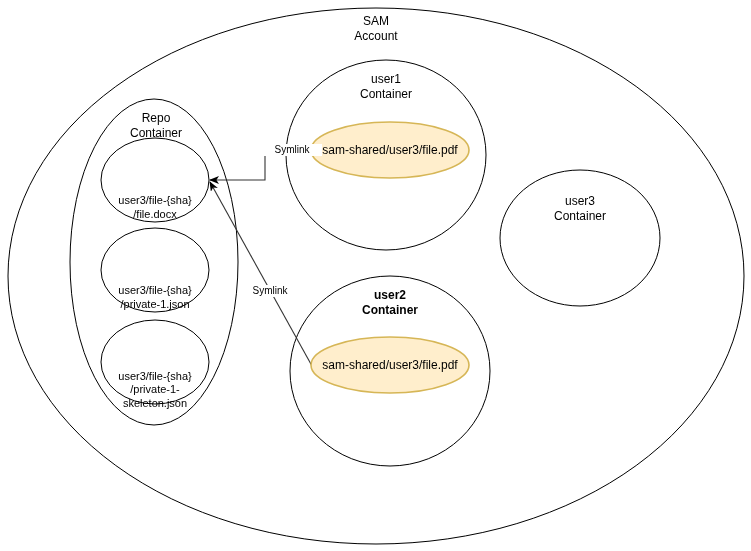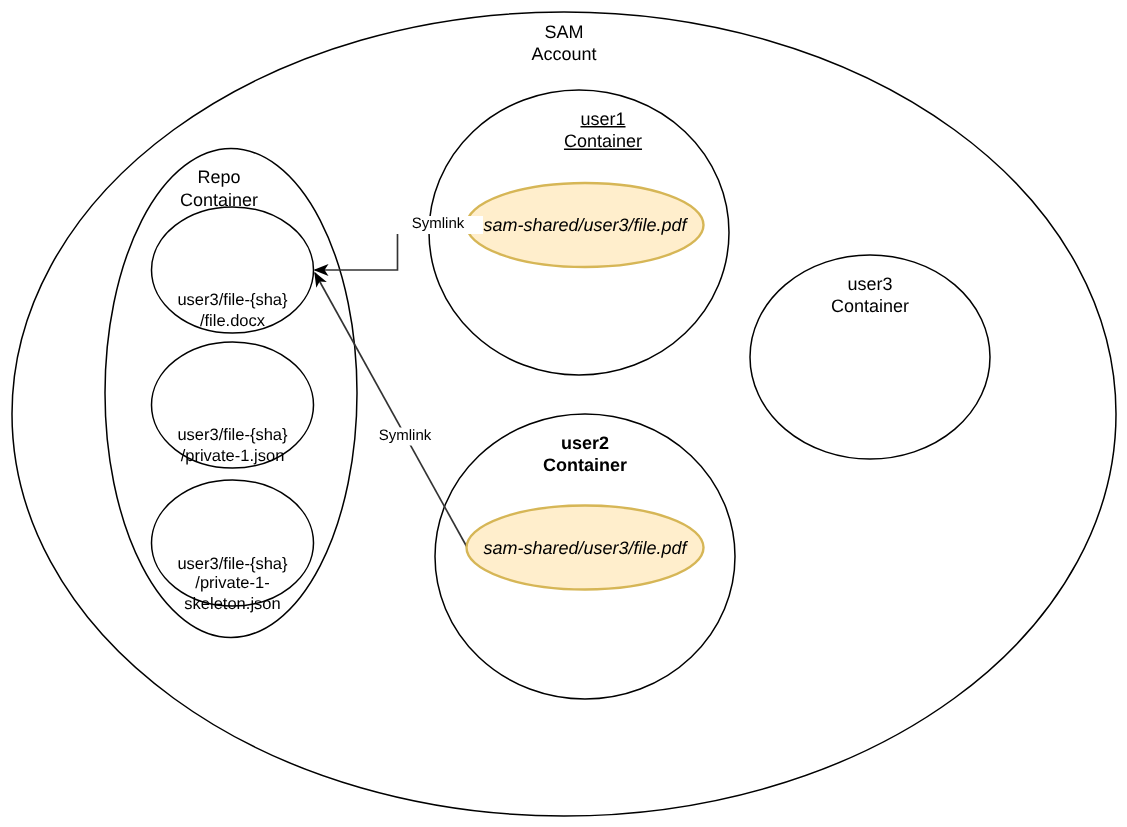--- a/index.html
+++ b/index.html
@@ -4,21 +4,21 @@
 <style>
   html,body{margin:0;padding:0;background:#ffffff;}
   body{width:751px;height:551px;overflow:hidden;
        font-family:"Liberation Sans","DejaVu Sans",sans-serif;color:#000;}
   #canvas{position:relative;width:751px;height:551px;}
   svg#diagram{position:absolute;left:0;top:0;width:751px;height:551px;}
   .lbl{position:absolute;text-align:center;line-height:1.25;
        color:#000;white-space:pre-line;pointer-events:none;}
   .t-title{font-size:12px;}
   .t-node{font-size:11px;margin-top:28px;}
-  .t-pill{font-size:12px;font-style:italic;}
+  .t-pill{font-size:12px;}
   .t-edge{font-size:10px;}
 </style>
 </head>
 <body>
 
 <div id="canvas">
   <svg id="diagram" viewBox="0 0 751 551" xmlns="http://www.w3.org/2000/svg">
     <defs>
       <marker id="arrow" markerWidth="10" markerHeight="10" refX="9" refY="4" orient="auto" markerUnits="userSpaceOnUse">
         <path d="M0,0 L10,4 L0,8 L2.6,4 z" fill="#000"></path>
@@ -41,27 +41,27 @@
         <path d="M 312 366 L 210 182" fill="none" stroke="#333333" stroke-width="1.1" marker-end="url(#arrow)"></path>
       </g>
     <g id="shared-files-layer">
         <ellipse cx="390" cy="150" rx="79" ry="28" fill="#ffeecc" stroke="#d6b656" stroke-width="1.6"></ellipse>
         <ellipse cx="390" cy="365" rx="79" ry="28" fill="#ffeecc" stroke="#d6b656" stroke-width="1.6"></ellipse>
       </g>
   </svg>
   <div id="labels-layer">
       <div class="lbl t-title" style="width: 736px; left: 8px; top: 14px;">SAM
 Account</div>
-      <div class="lbl t-title" style="width: 168px; left: 62px; top: 111px;">Repo
+      <div class="lbl t-title" style="width: 168px; left: 72px; top: 111px;">Repo
 Container</div>
-      <div class="lbl t-title" style="width: 200px; left: 302px; top: 72px; text-decoration: underline;">user1
+      <div class="lbl t-title" style="width: 200px; left: 286px; top: 72px;">user1
 Container</div>
       <div class="lbl t-title" style="width: 200px; left: 290px; top: 288px; font-weight: bold;">user2
 Container</div>
-      <div class="lbl t-title" style="width: 160px; left: 500px; top: 182px;">user3
+      <div class="lbl t-title" style="width: 160px; left: 500px; top: 194px;">user3
 Container</div>
       <div class="lbl t-node" style="width: 128px; left: 91px; top: 166px;">user3/file-{sha}
 /file.docx</div>
       <div class="lbl t-node" style="width: 128px; left: 91px; top: 256px;">user3/file-{sha}
 /private-1.json</div>
       <div class="lbl t-node" style="width: 128px; left: 91px; top: 341.5px;">user3/file-{sha}
 /private-1-
 skeleton.json</div>
       <div class="lbl t-pill" style="width: 178px; left: 301px; top: 142.5px;">sam-shared/user3/file.pdf</div>
       <div class="lbl t-pill" style="width: 178px; left: 301px; top: 357.5px;">sam-shared/user3/file.pdf</div>

